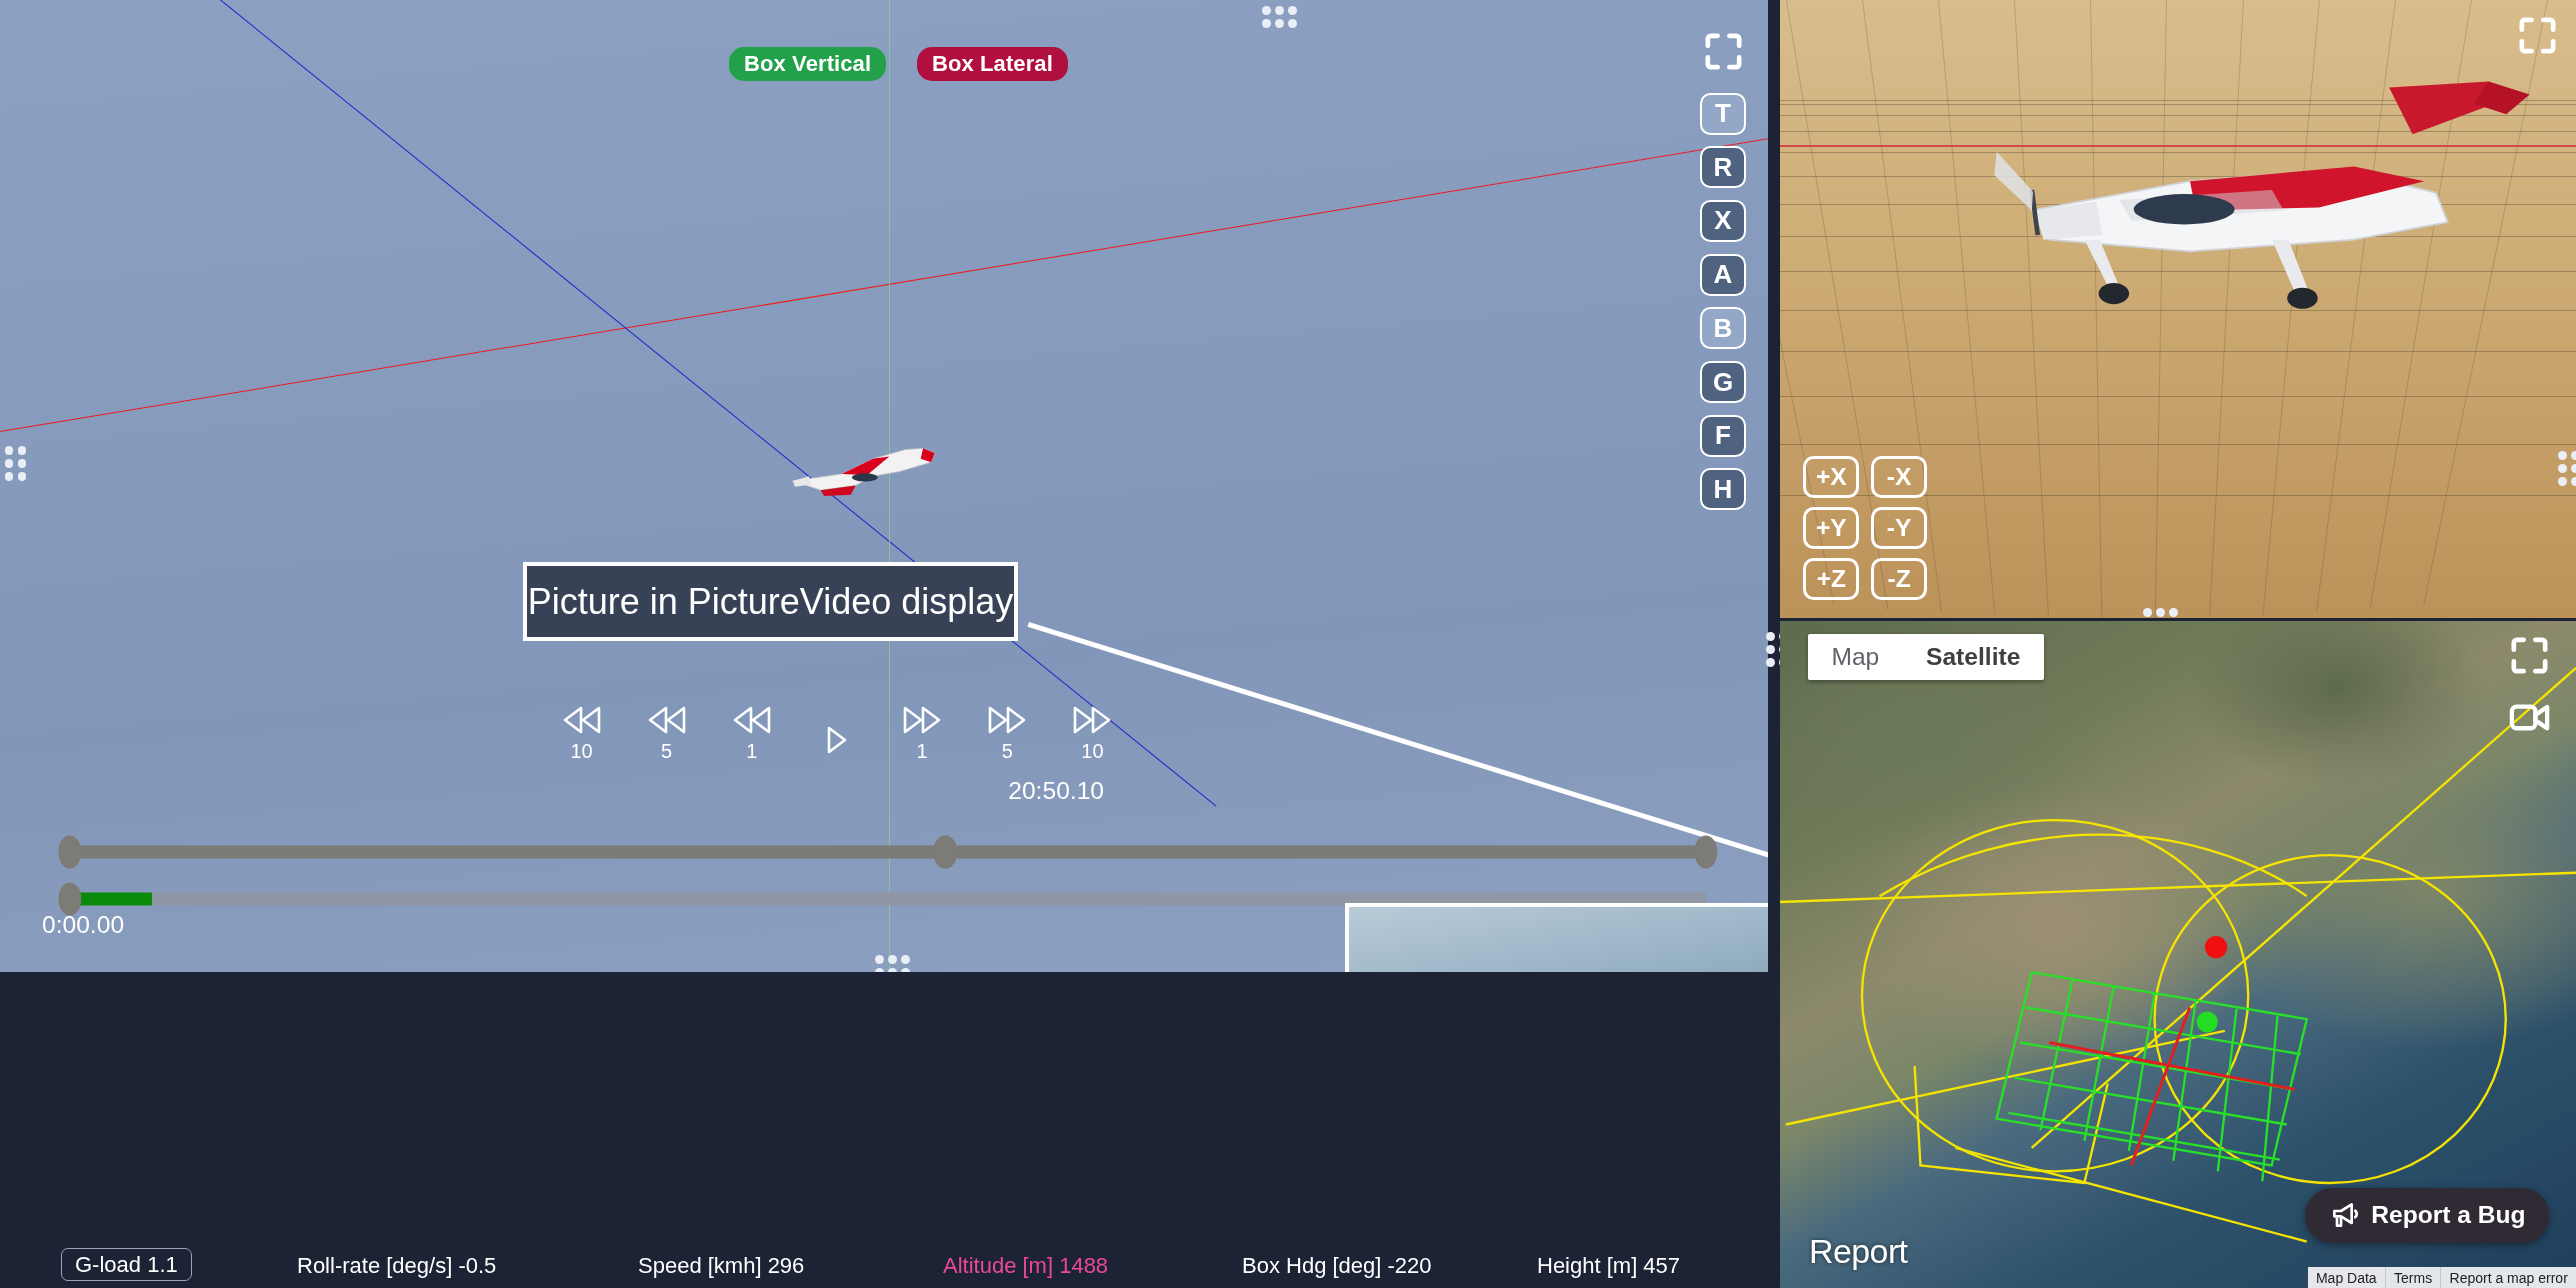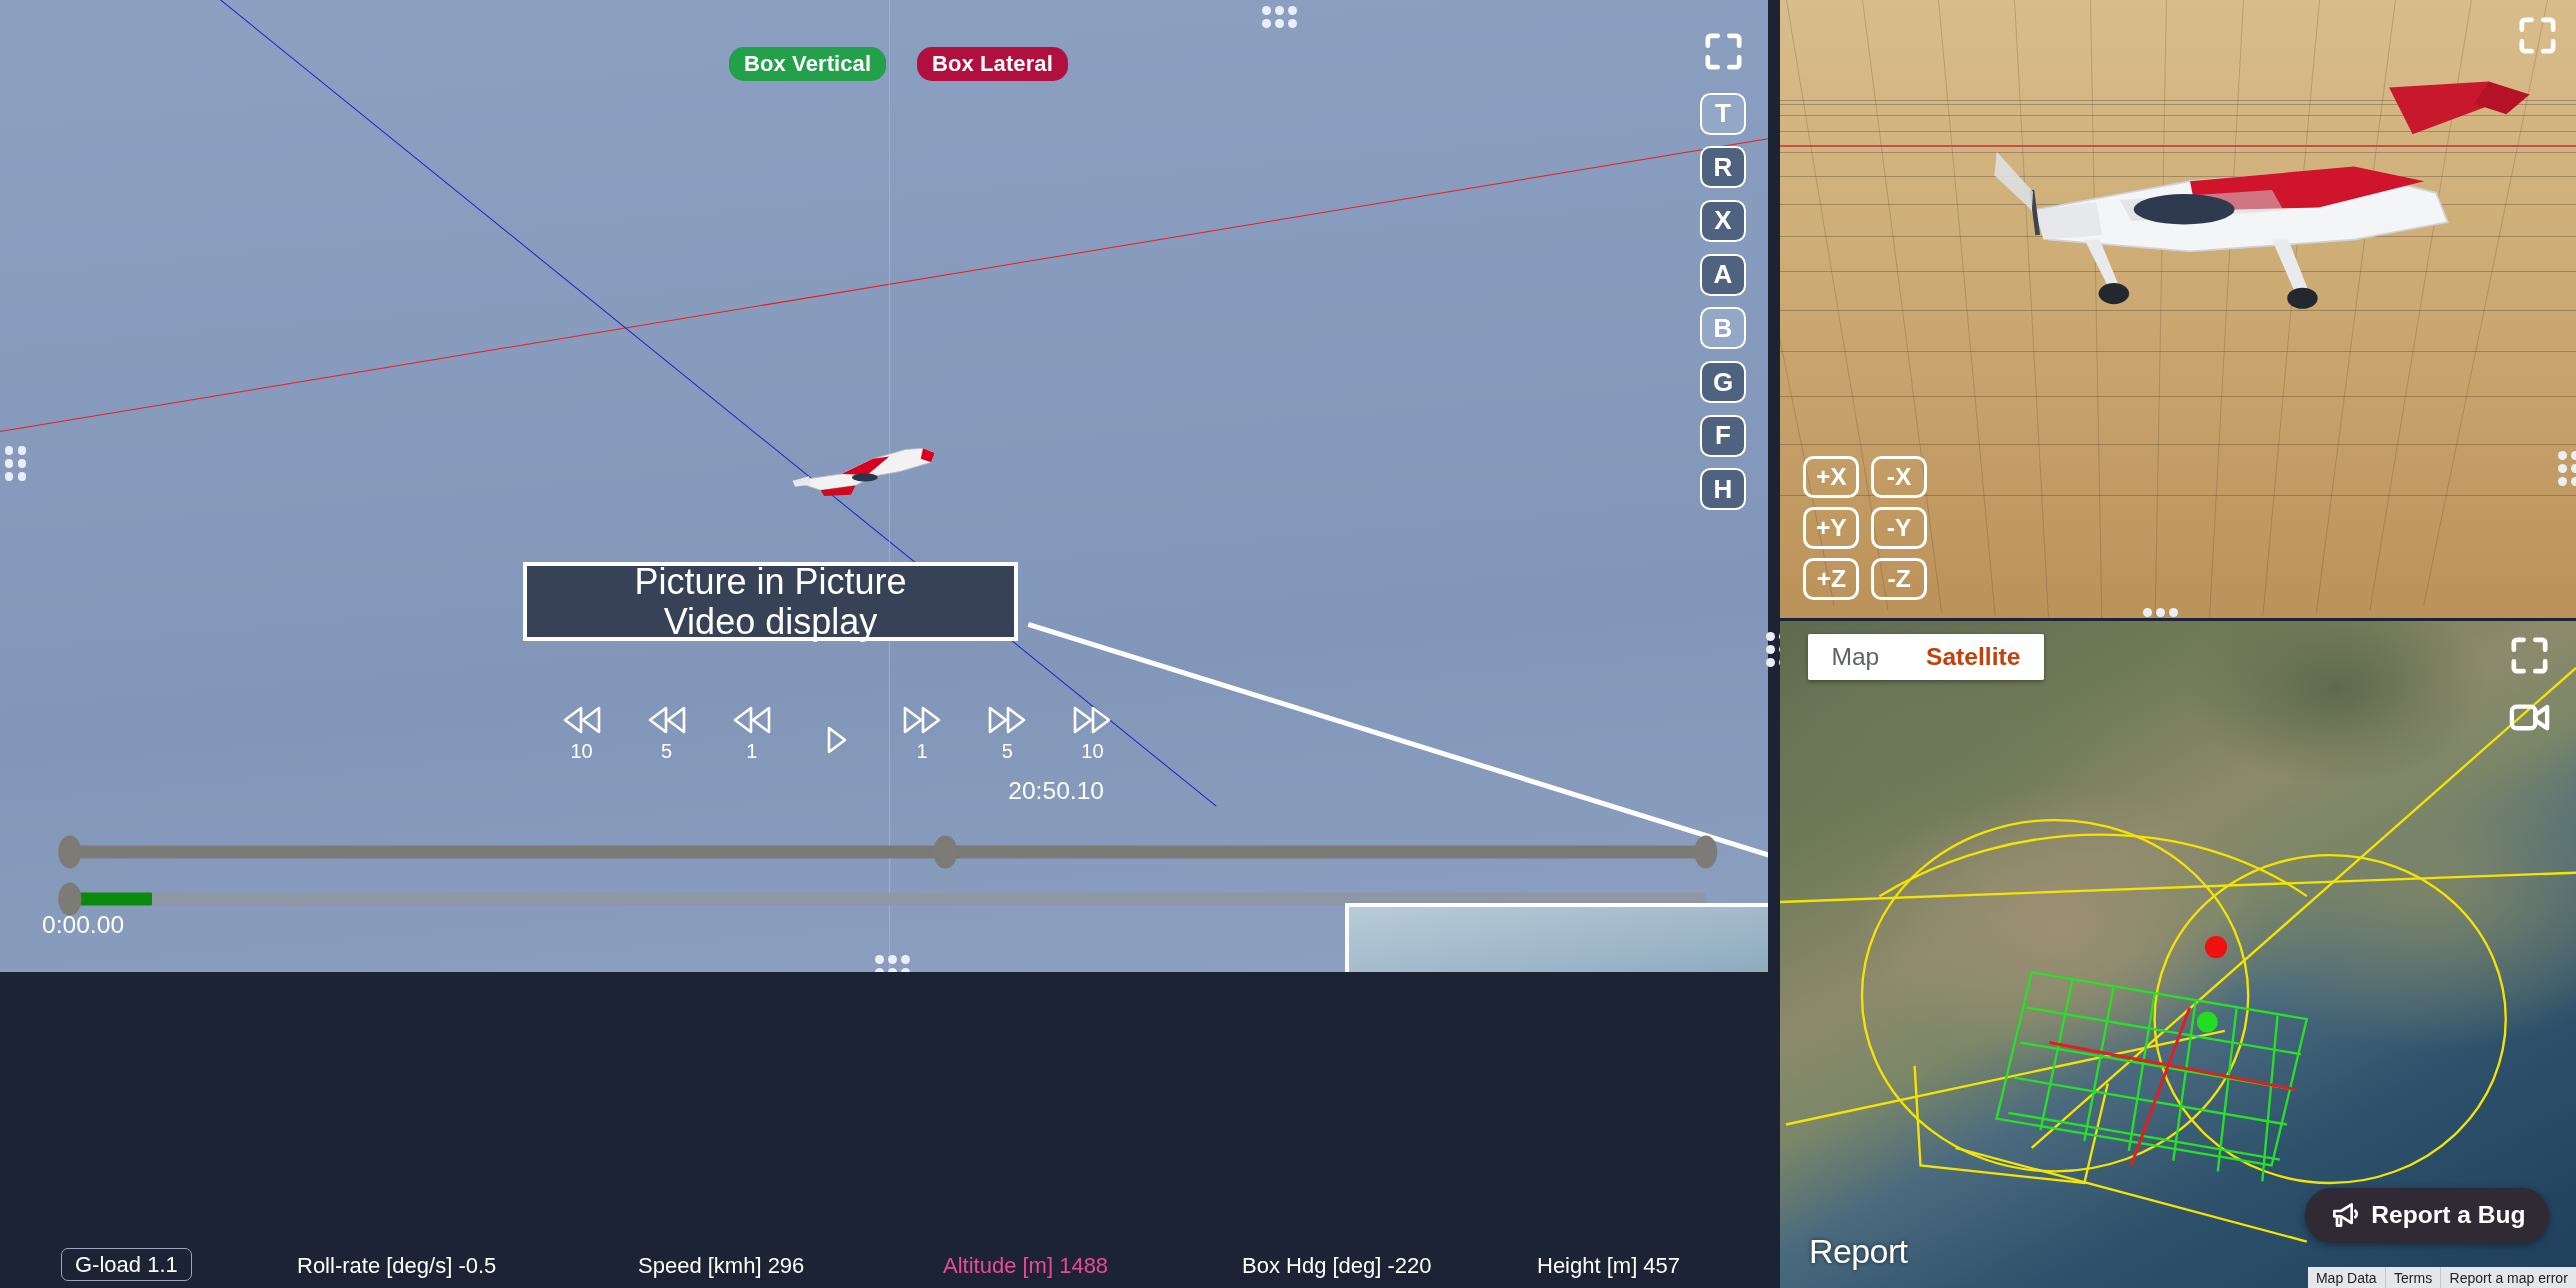--- a/index.html
+++ b/index.html
@@ -45,21 +45,21 @@
   .vbtn { width:46px; height:42px; border-radius:10.5px;
     border:2.9px solid #ffffff; background:#4f6381; color:#fff;
     font-size:26px; font-weight:bold; display:flex; align-items:center;
     justify-content:center; cursor:pointer; }
   .vbtn.light { background:#93a7c7; }
   .icon-fs { width:47px; height:47px; margin-bottom:5.9px; cursor:pointer; }
 
   
   .pipbox { position:absolute; left:523px; top:562px; width:495px; height:79px;
     background:#374257; border:4.1px solid #fff;
-    display:flex; flex-direction:column; align-items:center; justify-content:center;
+    display:flex; align-items:center; justify-content:center;
     padding:8.2px 5.9px; }
   .pipbox div { color:#fff; font-size:36px; line-height:1.1; white-space:nowrap; }
 
   
   .playback { position:absolute; left:550px; top:703px; width:574px; }
   .pb-row { display:flex; justify-content:space-between; align-items:flex-end; }
   .pb-btn { width:63px; display:flex; flex-direction:column; align-items:center;
     cursor:pointer; }
   .pb-btn svg { width:44px; height:34px; }
   .pb-lbl { color:#fff; font-size:20px; margin-top:3.5px; line-height:1; }
@@ -117,21 +117,21 @@
       radial-gradient(ellipse 351px 246px at 35% 46%, #9c8f74 0%, transparent 58%),
       radial-gradient(ellipse 410px 269px at 82% 40%, #7d8566 0%, transparent 60%),
       linear-gradient(152deg,#5e6b4e 0%,#6f7a58 22%,#8d8a6c 38%,#7b8768 48%,
         #4a6a7e 58%,#2d516b 74%,#1f3f5c 100%); }
 
   .maptoggle { position:absolute; left:28px; top:13px; display:flex;
     background:#fff; border-radius:1.8px; overflow:hidden;
     box-shadow:0 1.2px 4.7px rgba(0,0,0,.35); }
   .mt-item { padding:10.5px 23.4px; font-size:24.6px; line-height:1; cursor:pointer;
     color:#5f6368; }
-  .mt-item.active { color:#c2410c; font-weight:bold; }
+  .mt-item.active { color:#404040; font-weight:bold; }
   .map-icons { position:absolute; right:23.4px; top:10.5px;
     display:flex; flex-direction:column; align-items:center; gap:14px; }
   .map-icons svg { width:47px; height:47px; cursor:pointer; }
 
   .glogo { position:absolute; left:29px; bottom:17.6px; font-size:34px;
     color:#fff; font-family:"Liberation Sans", sans-serif;
     text-shadow:0 0 4.7px rgba(0,0,0,.6); letter-spacing:-0.6px; }
   .mapattr { position:absolute; right:0; bottom:0; display:flex;
     background:rgba(245,245,245,.92); font-size:14px; color:#222; }
   .mapattr span { padding:2.9px 8.2px; border-left:0.6px solid #c7c7c7; white-space:nowrap; }

